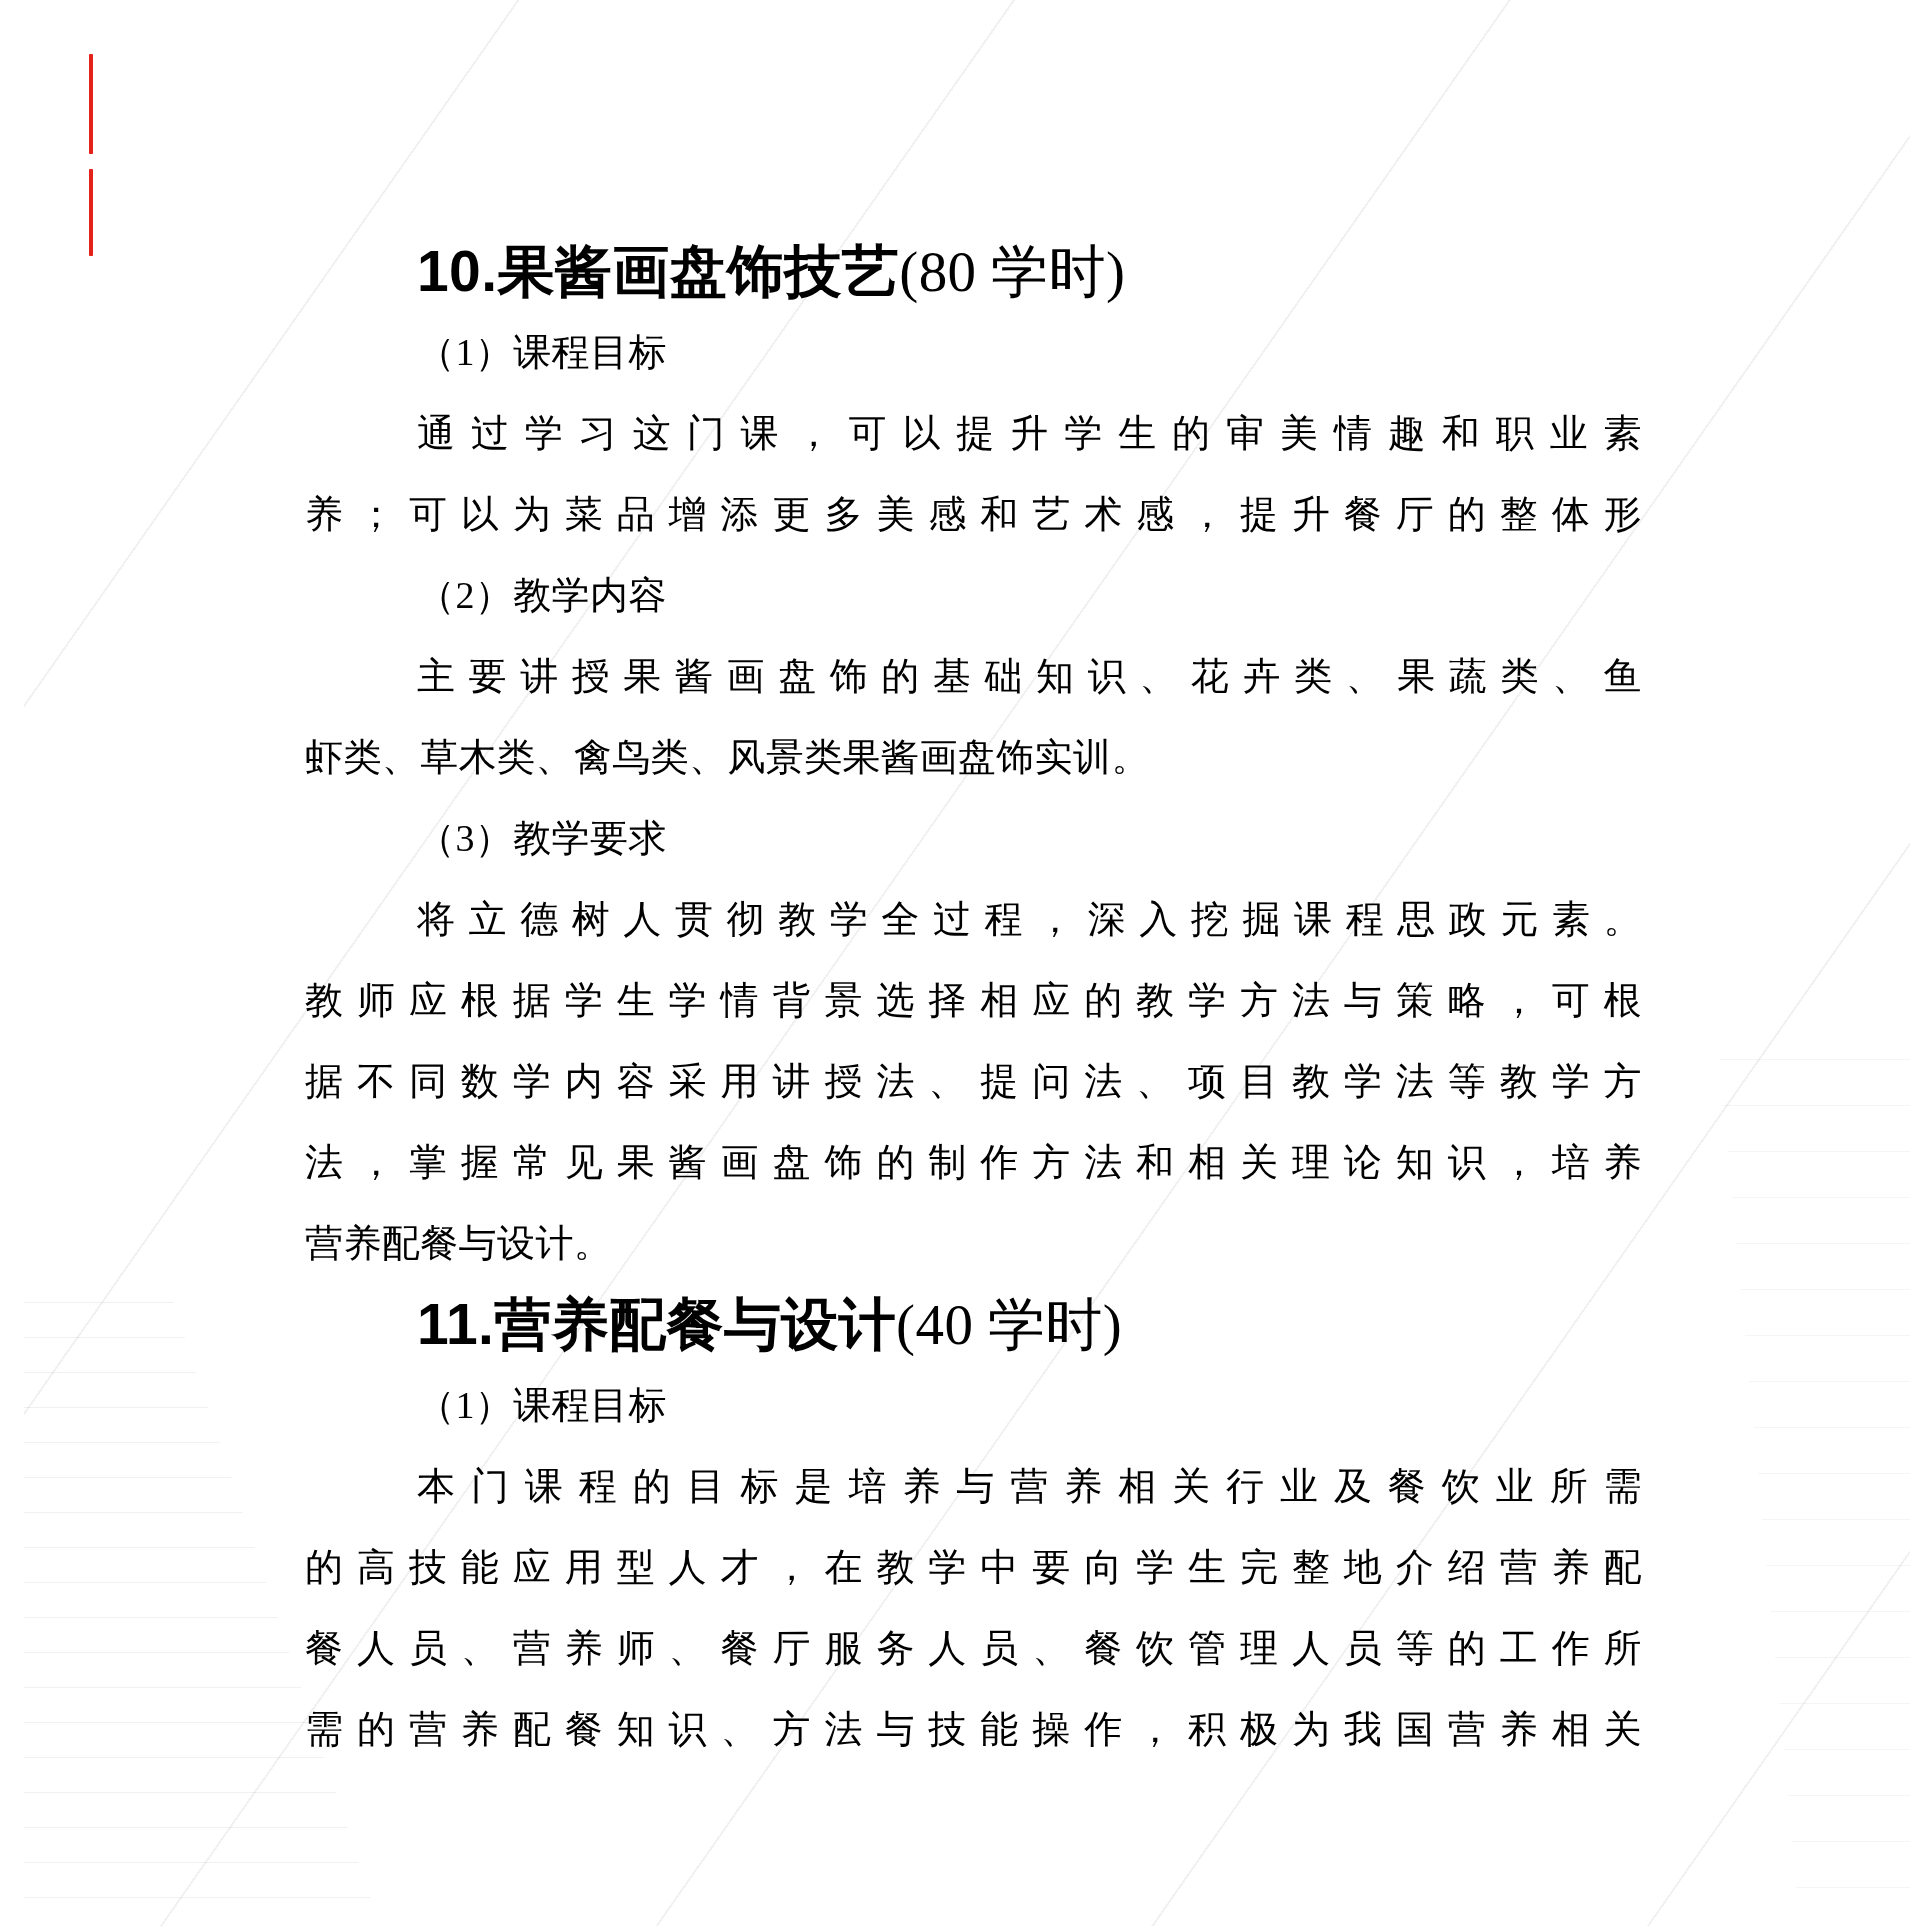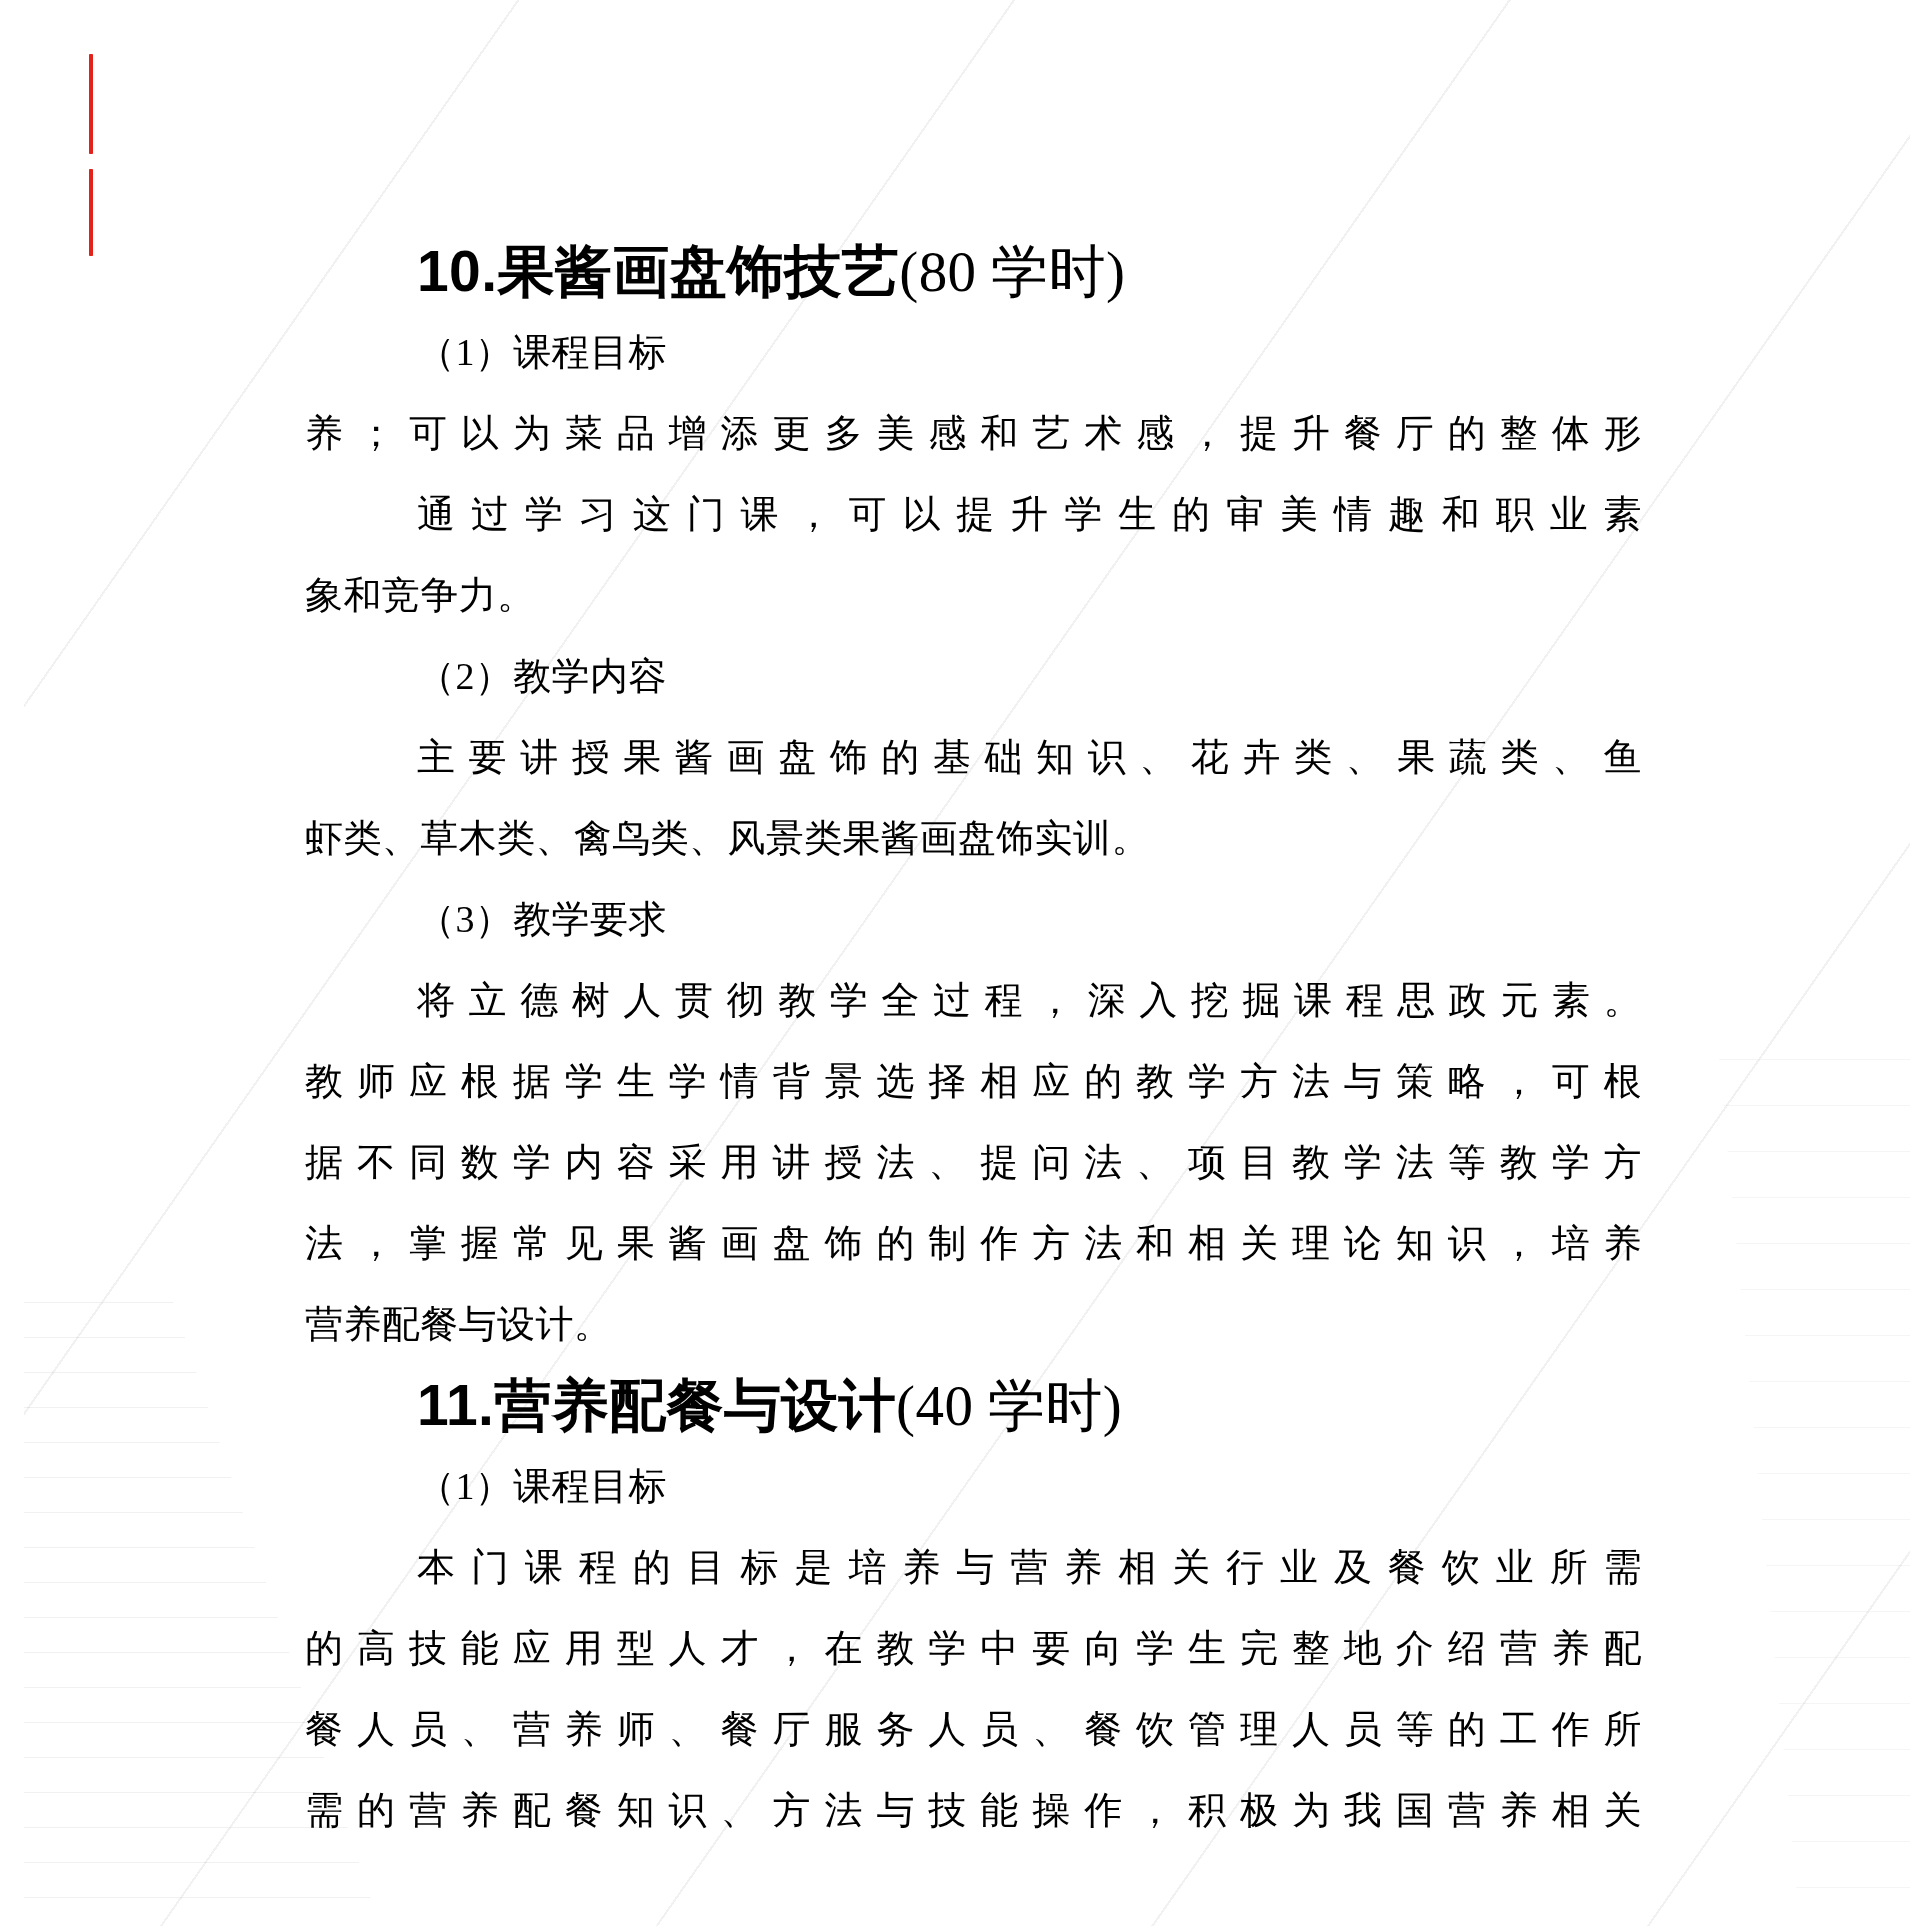--- a/index.html
+++ b/index.html
@@ -81,23 +81,22 @@
 <div class="page" style="background: rgb(255, 255, 255);">
   <div class="noise-diag"></div>
   <div class="noise-left"></div>
   <div class="noise-right"></div>
   <div class="red-mark m1" style="background: rgb(227, 34, 25);"></div>
   <div class="red-mark m2" style="background: rgb(227, 34, 25);"></div>
 
   <div id="doc">
       <div class="line heading indent"><span class="b">10.果酱画盘饰技艺</span><span class="r">(80 学时)</span></div>
       <div class="line subheading indent">（1）课程目标</div>
+      <div class="line body indent fill">通过学习这门课，可以提升学生的审美情趣和职业素</div>
       <div class="line body fill">养；可以为菜品增添更多美感和艺术感，提升餐厅的整体形</div>
-      <div class="line body indent fill">通过学习这门课，可以提升学生的审美情趣和职业素</div>
-      <div class="line body">象和竞争力。</div>
       <div class="line subheading indent">（2）教学内容</div>
       <div class="line body indent fill">主要讲授果酱画盘饰的基础知识、花卉类、果蔬类、鱼</div>
       <div class="line body">虾类、草木类、禽鸟类、风景类果酱画盘饰实训。</div>
       <div class="line subheading indent">（3）教学要求</div>
       <div class="line body indent fill">将立德树人贯彻教学全过程，深入挖掘课程思政元素。</div>
       <div class="line body fill">教师应根据学生学情背景选择相应的教学方法与策略，可根</div>
       <div class="line body fill">据不同数学内容采用讲授法、提问法、项目教学法等教学方</div>
       <div class="line body fill">法，掌握常见果酱画盘饰的制作方法和相关理论知识，培养</div>
       <div class="line body">营养配餐与设计。</div>
       <div class="line heading indent"><span class="b">11.营养配餐与设计</span><span class="r">(40 学时)</span></div>

